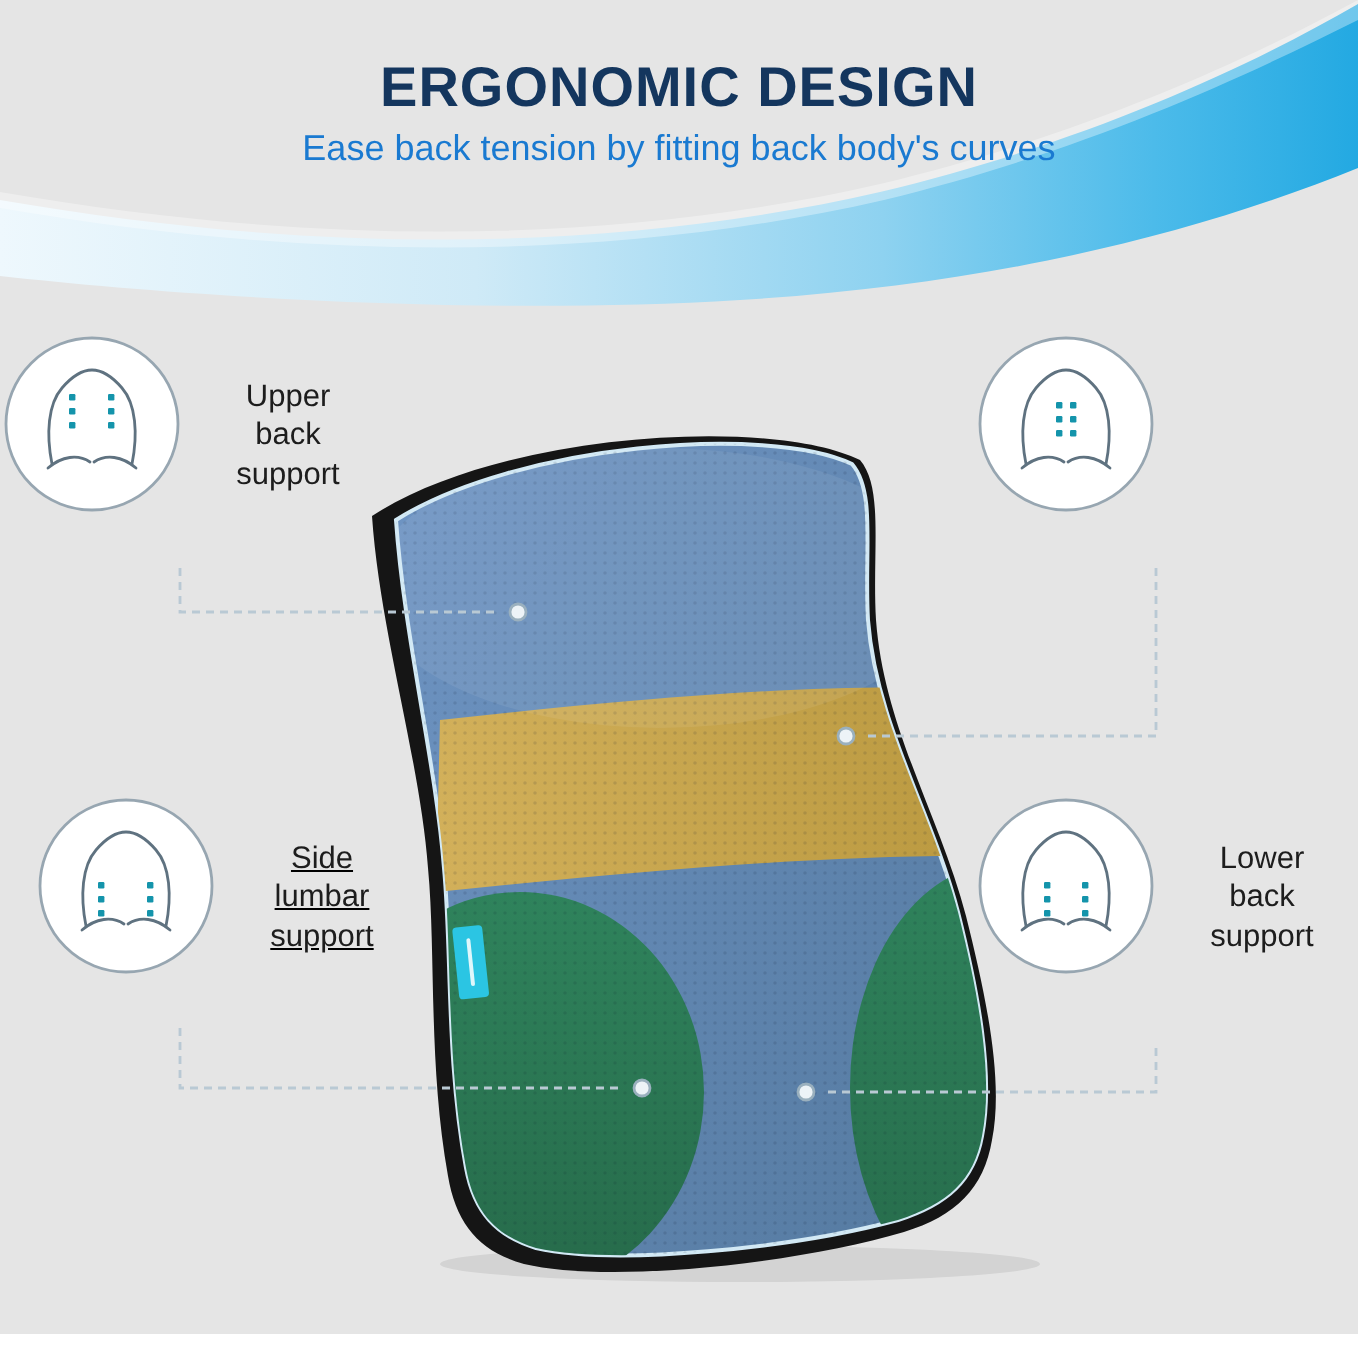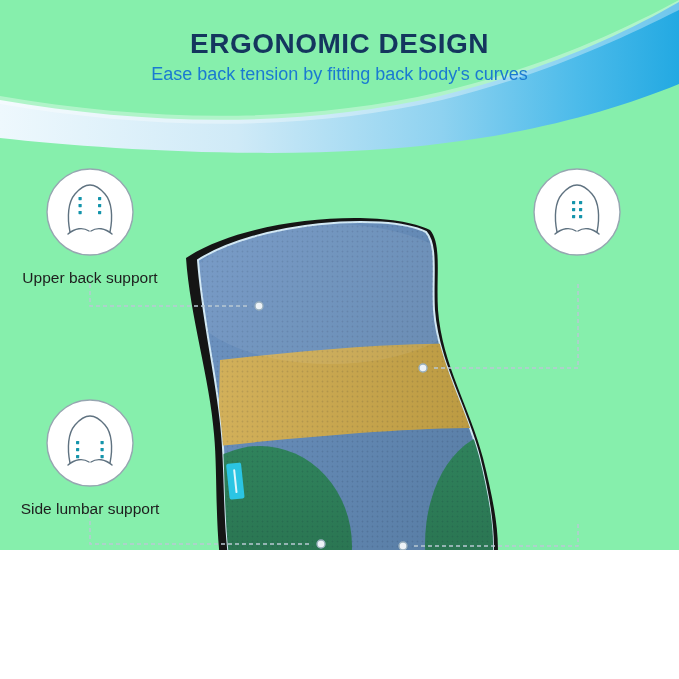--- a/index.html
+++ b/index.html
@@ -1,30 +1,30 @@
 <!DOCTYPE html>
 <html><head>
 <meta charset="utf-8">
 <style>
   html,body{margin:0;padding:0;}
   body{width:679px;height:679px;font-family:"Liberation Sans",sans-serif;}
-  .canvas{position:relative;width:679px;height:550px;background:#86efac;overflow:hidden;}
+  .canvas{position:relative;width:679px;height:667px;background:#e5e5e5;overflow:hidden;}
   .swoosh{position:absolute;top:0;left:0;z-index:1;}
   .title{position:absolute;top:28px;left:0;width:100%;text-align:center;
          font-size:28px;font-weight:bold;color:#14365e;letter-spacing:0.5px;z-index:2;}
   .subtitle{position:absolute;top:64px;left:0;width:100%;text-align:center;
          font-size:18px;color:#1a7ad1;z-index:2;}
   .pillow{position:absolute;left:180px;top:214px;z-index:3;}
   .leaders{position:absolute;left:0;top:0;z-index:4;pointer-events:none;}
-  .callout{position:absolute;width:176px;display:flex;flex-direction:column;align-items:center;z-index:5;}
+  .callout{position:absolute;width:176px;display:flex;flex-direction:row;align-items:center;z-index:5;gap:20px;}
   .icon-circle{width:88px;height:88px;margin-bottom:12px;}
   .callout-label{font-size:15.5px;color:#1d1d1d;text-align:center;line-height:1.25;}
   .callout.upper{left:2px;top:168px;}
   .callout.mid{left:489px;top:168px;}
-  .callout.side{left:2px;top:399px;}
+  .callout.side{left:19px;top:399px;text-decoration:underline;}
   .callout.lower{left:489px;top:399px;}
   .callout.lower .callout-label{max-width:112px;}
 </style>
 </head>
 <body>
 
 <div class="canvas">
 
   <svg class="swoosh" width="679" height="170" viewBox="0 0 679 170">
     <defs>
@@ -177,14 +177,35 @@
           <rect x="30" y="44" width="3.2" height="3.2" rx="0.6"></rect>
           <rect x="54.5" y="30" width="3.2" height="3.2" rx="0.6"></rect>
           <rect x="54.5" y="37" width="3.2" height="3.2" rx="0.6"></rect>
           <rect x="54.5" y="44" width="3.2" height="3.2" rx="0.6"></rect>
         </g>
       </svg>
     </div>
     <div class="callout-label">Side lumbar support</div>
   </div>
 
+  <div class="callout lower">
+    <div class="icon-circle">
+      <svg width="88" height="88" viewBox="0 0 88 88">
+        <circle cx="44" cy="44" r="43" fill="#ffffff" stroke="#97a6b1" stroke-width="1.4"></circle>
+        <g stroke="#5f7280" stroke-width="1.4" fill="none" stroke-linecap="round">
+          <path d="M24 64 C21 49 22 34 29 26 C35 19 40 17 44 17 C48 17 53 19 59 26 C66 34 67 49 64 64"></path>
+          <path d="M22 66 C29 60 37 59 43 63"></path>
+          <path d="M66 66 C59 60 51 59 45 63"></path>
+        </g>
+        <g fill="#1494ab" transform="translate(0,14)">
+          <rect x="33" y="28" width="3.2" height="3.2" rx="0.6"></rect>
+          <rect x="33" y="35" width="3.2" height="3.2" rx="0.6"></rect>
+          <rect x="33" y="42" width="3.2" height="3.2" rx="0.6"></rect>
+          <rect x="52" y="28" width="3.2" height="3.2" rx="0.6"></rect>
+          <rect x="52" y="35" width="3.2" height="3.2" rx="0.6"></rect>
+          <rect x="52" y="42" width="3.2" height="3.2" rx="0.6"></rect>
+        </g>
+      </svg>
+    </div>
+    <div class="callout-label">Lower back support</div>
+  </div>
 
 </div>
 
 </body></html>

